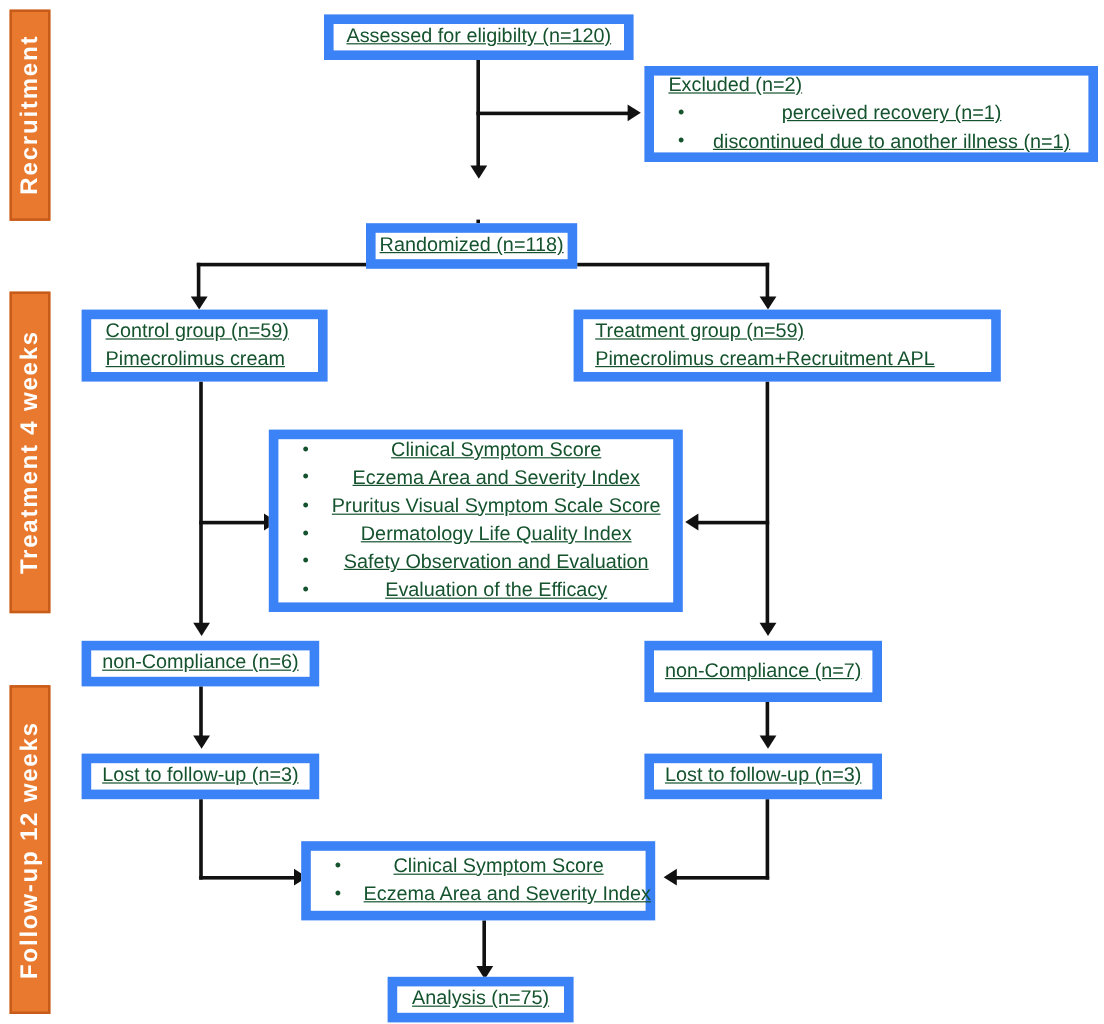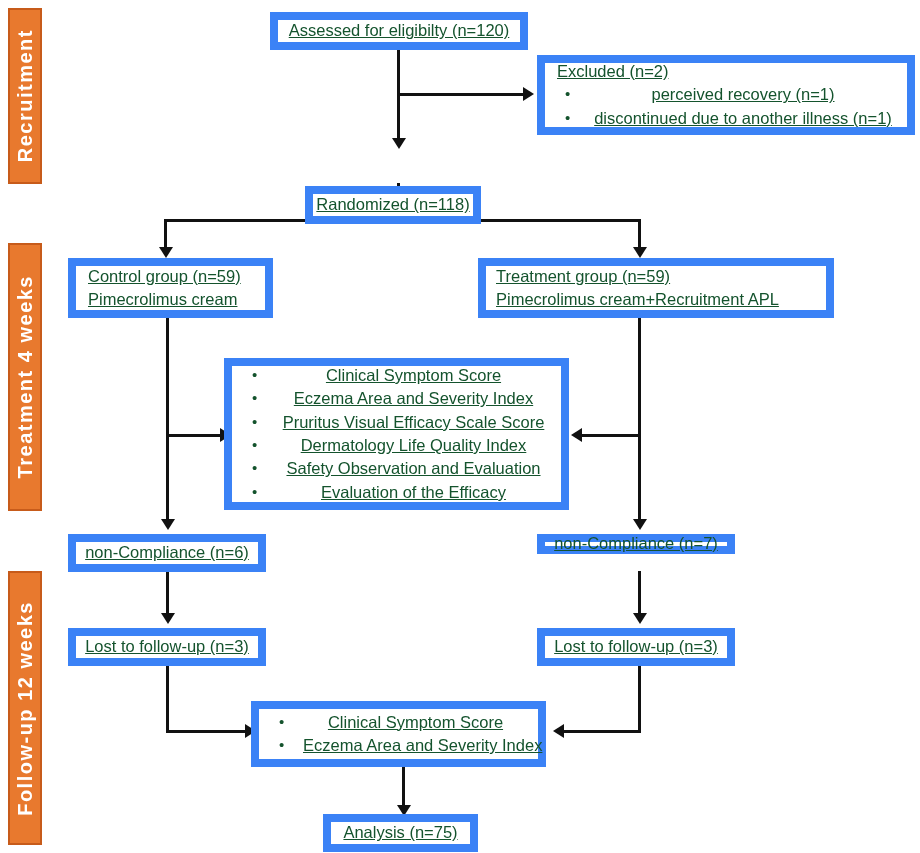--- a/index.html
+++ b/index.html
@@ -201,32 +201,32 @@
 
   <div class="node pad-left" style="left:478px; top:258px; width:356px; height:60px;">
     <span class="line">Treatment group (n=59)</span>
     <span class="line">Pimecrolimus cream+Recruitment APL</span>
   </div>
 
   <div class="node pad-left" style="left:224px; top:358px; width:345px; height:152px;">
     <ul class="bullets">
       <li>Clinical Symptom Score</li>
       <li>Eczema Area and Severity Index</li>
-      <li>Pruritus Visual Efficacy Scale Score</li>
+      <li>Pruritus Visual Symptom Scale Score</li>
       <li>Dermatology Life Quality Index</li>
       <li>Safety Observation and Evaluation</li>
       <li>Evaluation of the Efficacy</li>
     </ul>
   </div>
 
   <div class="node pad-center" style="left:68px; top:534px; width:198px; height:38px;text-align:center;">
     <span class="line">non-Compliance (n=6)</span>
   </div>
 
-  <div class="node pad-center" style="left:537px; top:534px; width:198px; height:20px;">
+  <div class="node pad-center" style="left:537px; top:534px; width:198px; height:51px;">
     <span class="line">non-Compliance (n=7)</span>
   </div>
 
   <div class="node pad-center" style="left:68px; top:628px; width:198px; height:38px;">
     <span class="line">Lost to follow-up (n=3)</span>
   </div>
 
   <div class="node pad-center" style="left:537px; top:628px; width:198px; height:38px;">
     <span class="line">Lost to follow-up (n=3)</span>
   </div>

